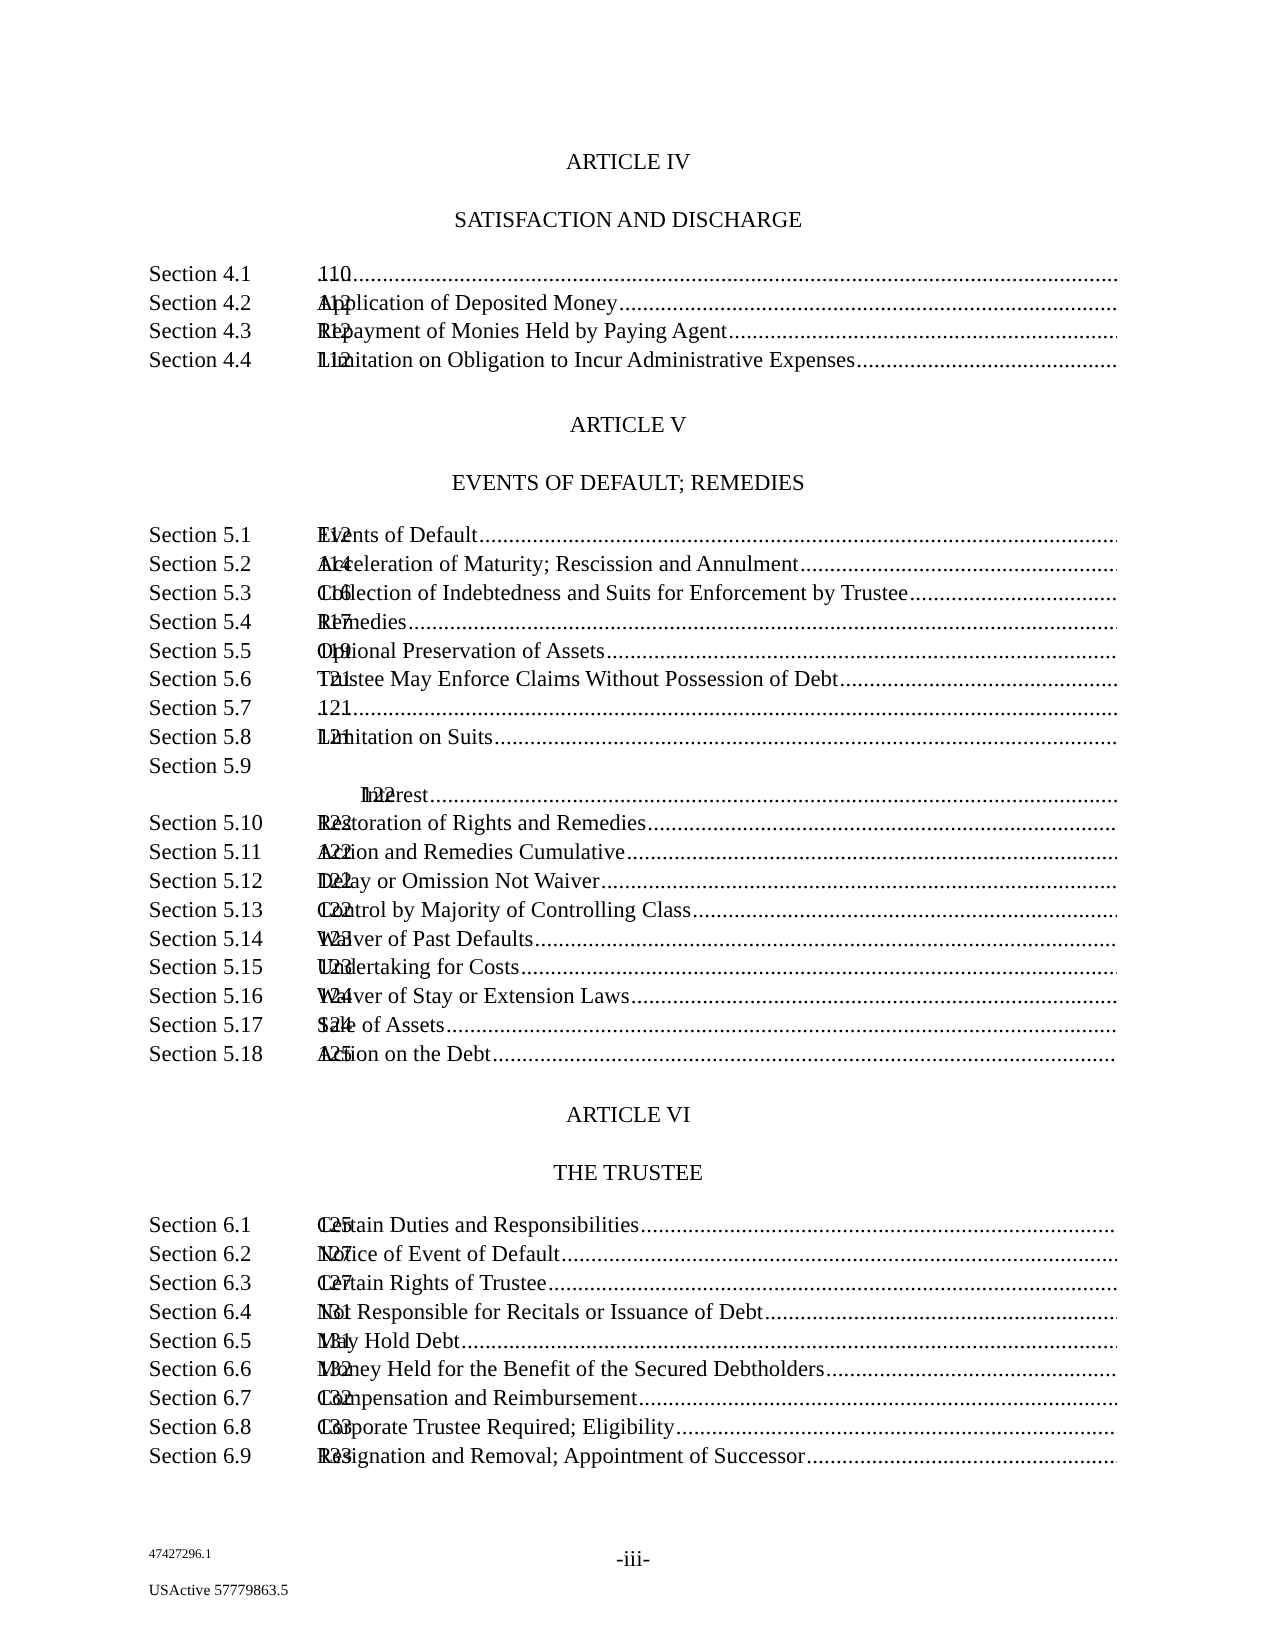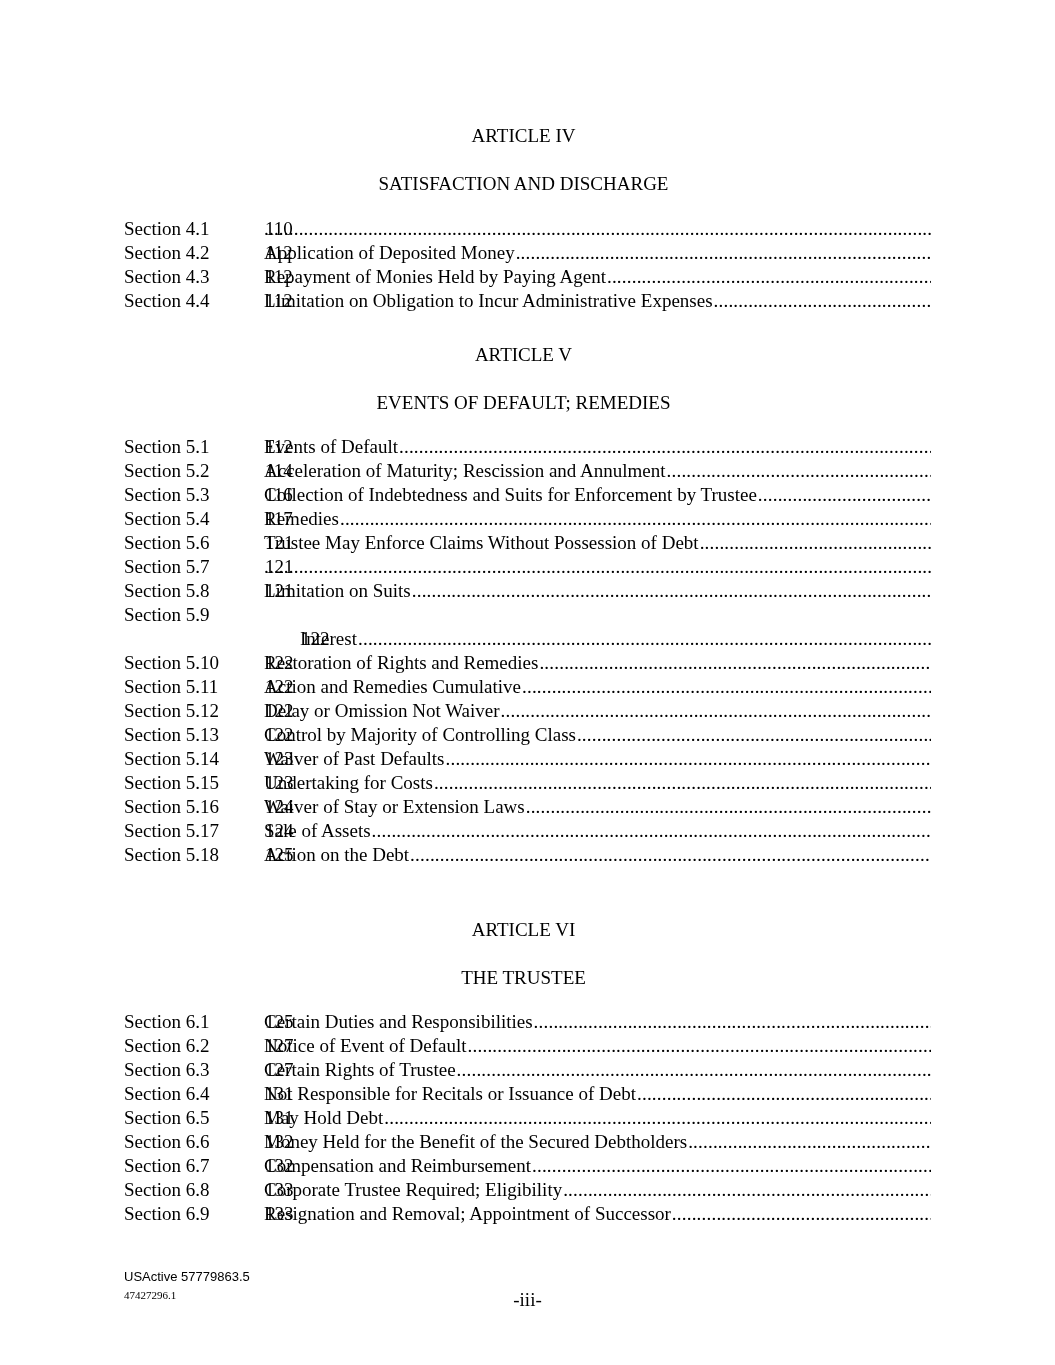--- a/index.html
+++ b/index.html
@@ -11,21 +11,21 @@
     .toc { position: absolute; left: 124px; width: 807px; }
     .row { position: relative; height: 24px; line-height: 24px; font-size: 19px; white-space: nowrap; }
     .row .sec { position: absolute; left: 0; top: 0; }
     .row .entry { position: absolute; left: 140px; right: 0; top: 0; display: flex; overflow: hidden; }
     .row .entry .title { flex: 0 0 auto; background: #fff; padding-right: 1px; }
     .row .entry .leader { flex: 1 1 auto; overflow: hidden; white-space: nowrap; }
     .row .entry .leader::before { content: "................................................................................................................................................................................................................................................................"; letter-spacing: 0.2px; }
     .row .entry .page { flex: 0 0 auto; padding-left: 1px; }
     .row.wrap-first .entry .leader::before { content: ""; }
     .row.cont .entry { left: 176px; }
-    .footer-left { position: absolute; left: 124px; top: 1269px; font-family: Liberation Sans, sans-serif;
+    .footer-left { position: absolute; left: 124px; top: 1317px; font-family: Liberation Serif, serif;
                    font-size: 13px; line-height: 16px; }
     .footer-left2 { position: absolute; left: 124px; top: 1287px; font-family: "Liberation Serif", serif;
                     font-size: 11px; line-height: 16px; }
     .footer-center { position: absolute; left: 0; width: 1055px; text-align: center; top: 1264px;
                      font-size: 19px; line-height: 24px; margin-top: 24px; }
   </style>
 </head>
 <body>
 
 <div class="page">
@@ -95,20 +95,28 @@
       </div>
     <div class="row">
         <span class="sec">Section 5.4</span>
         <span class="entry">
           <span class="title">Remedies</span>
           <span class="leader"></span>
           <span class="page">117</span>
         </span>
       </div>
     <div class="row">
+        <span class="sec">Section 5.5</span>
+        <span class="entry">
+          <span class="title">Optional Preservation of Assets</span>
+          <span class="leader"></span>
+          <span class="page">119</span>
+        </span>
+      </div>
+    <div class="row">
         <span class="sec">Section 5.6</span>
         <span class="entry">
           <span class="title">Trustee May Enforce Claims Without Possession of Debt</span>
           <span class="leader"></span>
           <span class="page">121</span>
         </span>
       </div>
     <div class="row">
         <span class="sec">Section 5.7</span>
         <span class="entry">

